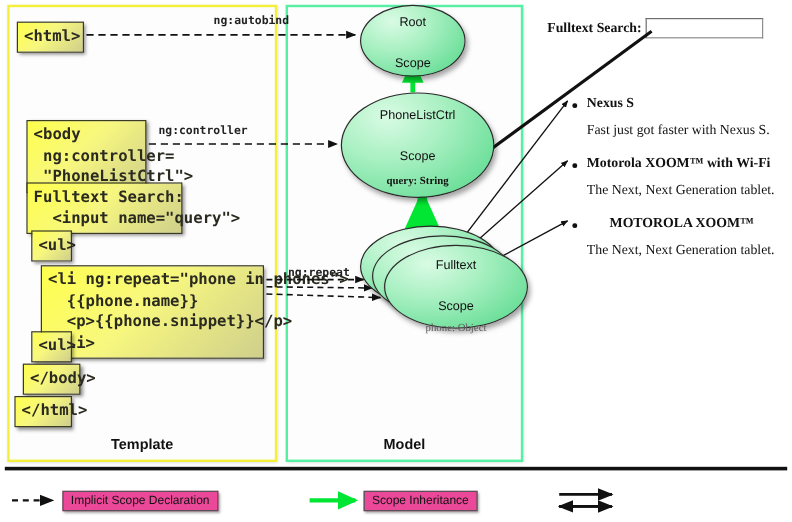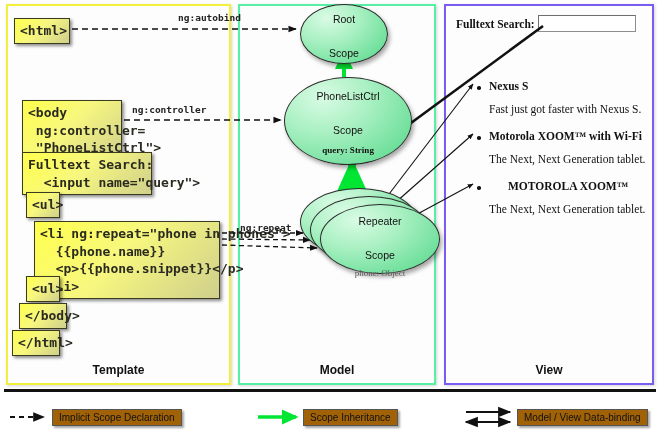--- a/index.html
+++ b/index.html
@@ -138,21 +138,21 @@
     left: 4px;
     top: 389px;
     width: 652px;
     height: 3px;
     background: #111;
   }
   .legend-box {
     position: absolute;
     box-sizing: border-box;
     border: 1px solid #555;
-    background: #a16207;
+    background: #ec4899;
     box-shadow: 1.5px 1.5px 2px rgba(0,0,0,0.35);
     font-family: "Liberation Sans", sans-serif;
     font-size: 10px;
     color: #111;
     padding: 2px 6px;
     white-space: nowrap;
   }
 
   
   .wire-label {
@@ -167,23 +167,20 @@
 </head>
 <body>
 
 <div id="stage">
 
   <div class="column" id="col-template">
     <div class="column-label">Template</div>
   </div>
   <div class="column" id="col-model">
     <div class="column-label">Model</div>
-  </div>
-  <div class="column" id="col-view">
-    <div class="column-label">View</div>
   </div>
 
   <div class="codebox" style="left:14px;  top:18px;  width:56px;">&lt;html&gt;</div>
 
   <div class="codebox" style="left:22px;  top:100px; width:100px;">&lt;body
  ng:controller=
  "PhoneListCtrl"&gt;</div>
 
   <div class="codebox" style="left:22px;  top:152px; width:130px;">Fulltext Search:
   &lt;input name="query"&gt;</div>
@@ -215,21 +212,21 @@
 
   <div class="scope" style="left:284px; top:77px; width:128px; height:88px; z-index:5;">
     <div class="title" style="margin-top:12px;">PhoneListCtrl</div>
     <div class="title">Scope</div>
     <div class="props" style="margin-top:9px;">
       <div class="bold">query: String</div>
     </div>
   </div>
 
   <div class="scope" style="left:320px; top:204px; width:120px; height:70px; z-index:3;">
-    <div class="title" style="margin-top:10px;">Repeater</div>
+    <div class="title" style="margin-top:10px;">Fulltext</div>
     <div class="title">Scope</div>
     <div class="props" style="margin-top:7px;">
       <div class="dim">phone: Object</div>
     </div>
   </div>
 
   <div class="view-label" style="left:456px; top:18px;">Fulltext Search:</div>
   <input class="view-input" type="text" style="left: 538px; top: 15px; width: 98px; height: 17px;" value="" placeholder="">
 
   <div class="bullet-dot" style="left:477px; top:86px;"></div>
@@ -306,15 +303,14 @@
       <path d="M 466 412 L 510 412" stroke="#111" stroke-width="2.2" fill="none" marker-end="url(#arrowBlackSm)"></path>
       <path d="M 510 422 L 466 422" stroke="#111" stroke-width="2.2" fill="none" marker-end="url(#arrowBlackSm)"></path>
       <path d="M 466 422 L 510 422" stroke="#111" stroke-width="2.2" fill="none" marker-end="url(#arrowBlackSm)"></path>
     </g>
   </svg>
 
   <div id="legend-rule"></div>
 
   <div class="legend-box" style="left:52px;  top:409px;">Implicit Scope Declaration</div>
   <div class="legend-box" style="left:303px; top:409px;">Scope Inheritance</div>
-  <div class="legend-box" style="left:517px; top:409px;">Model / View Data-binding</div>
 
 </div>
 
 </body></html>

